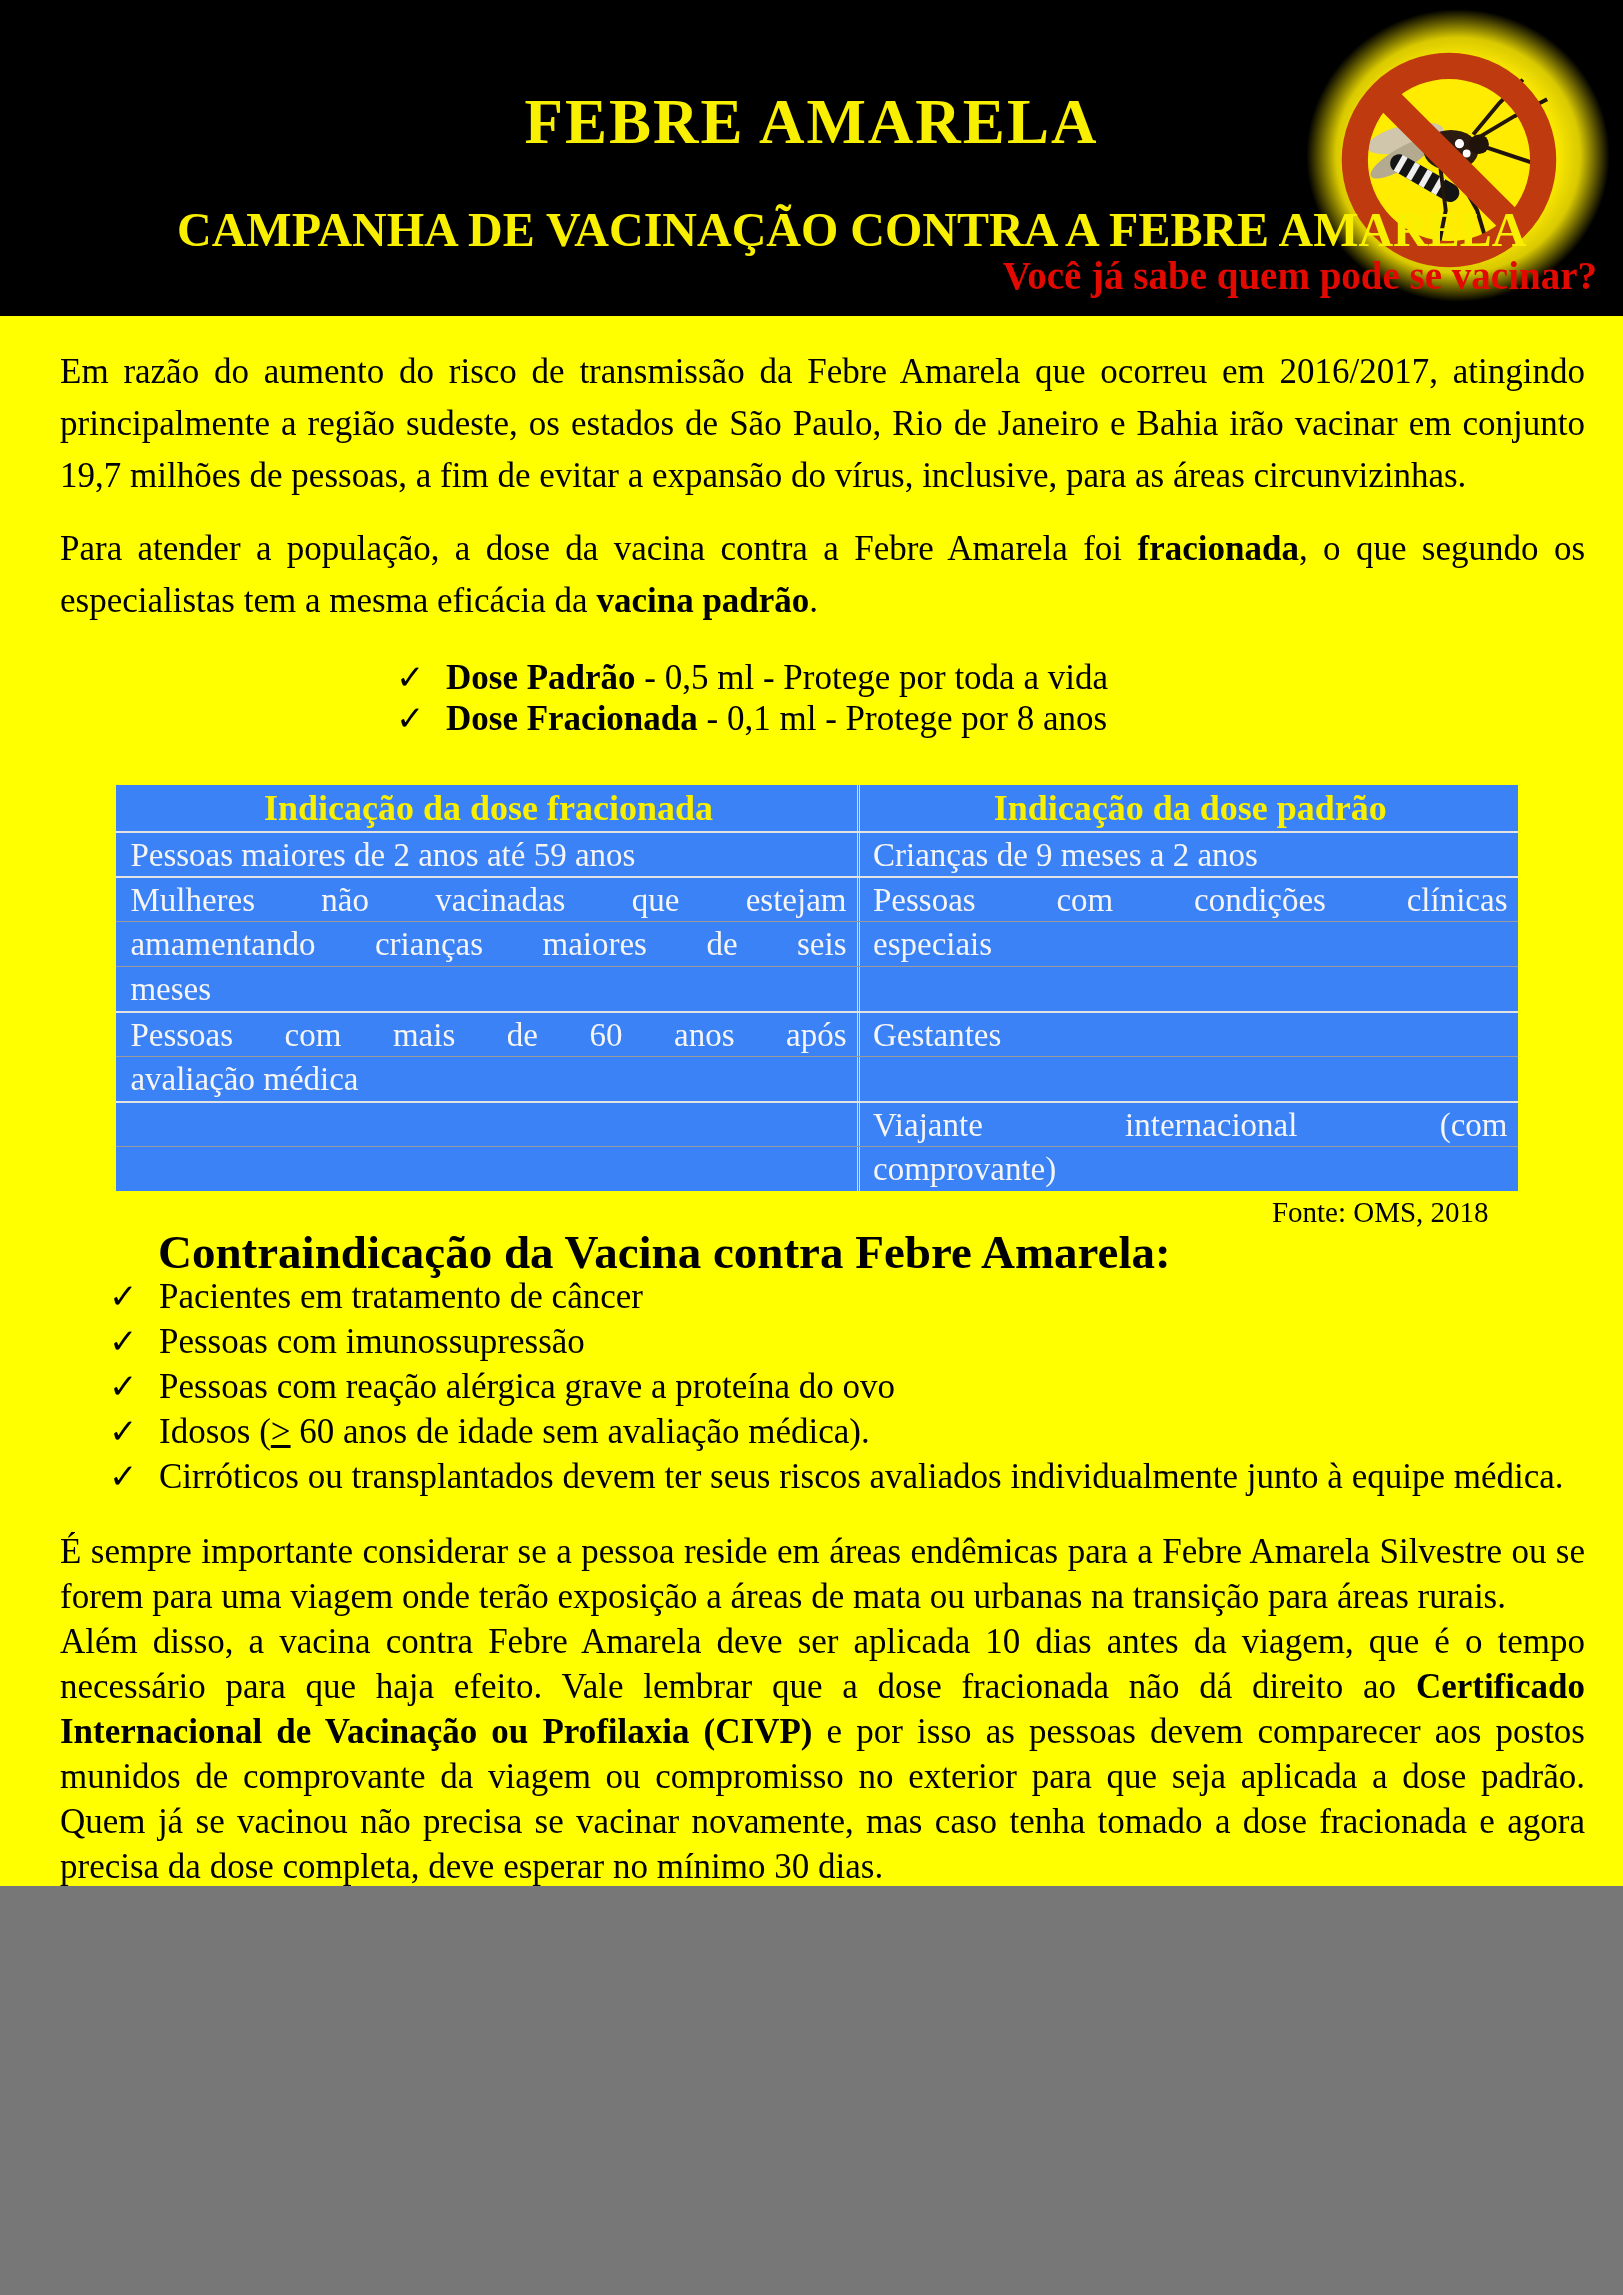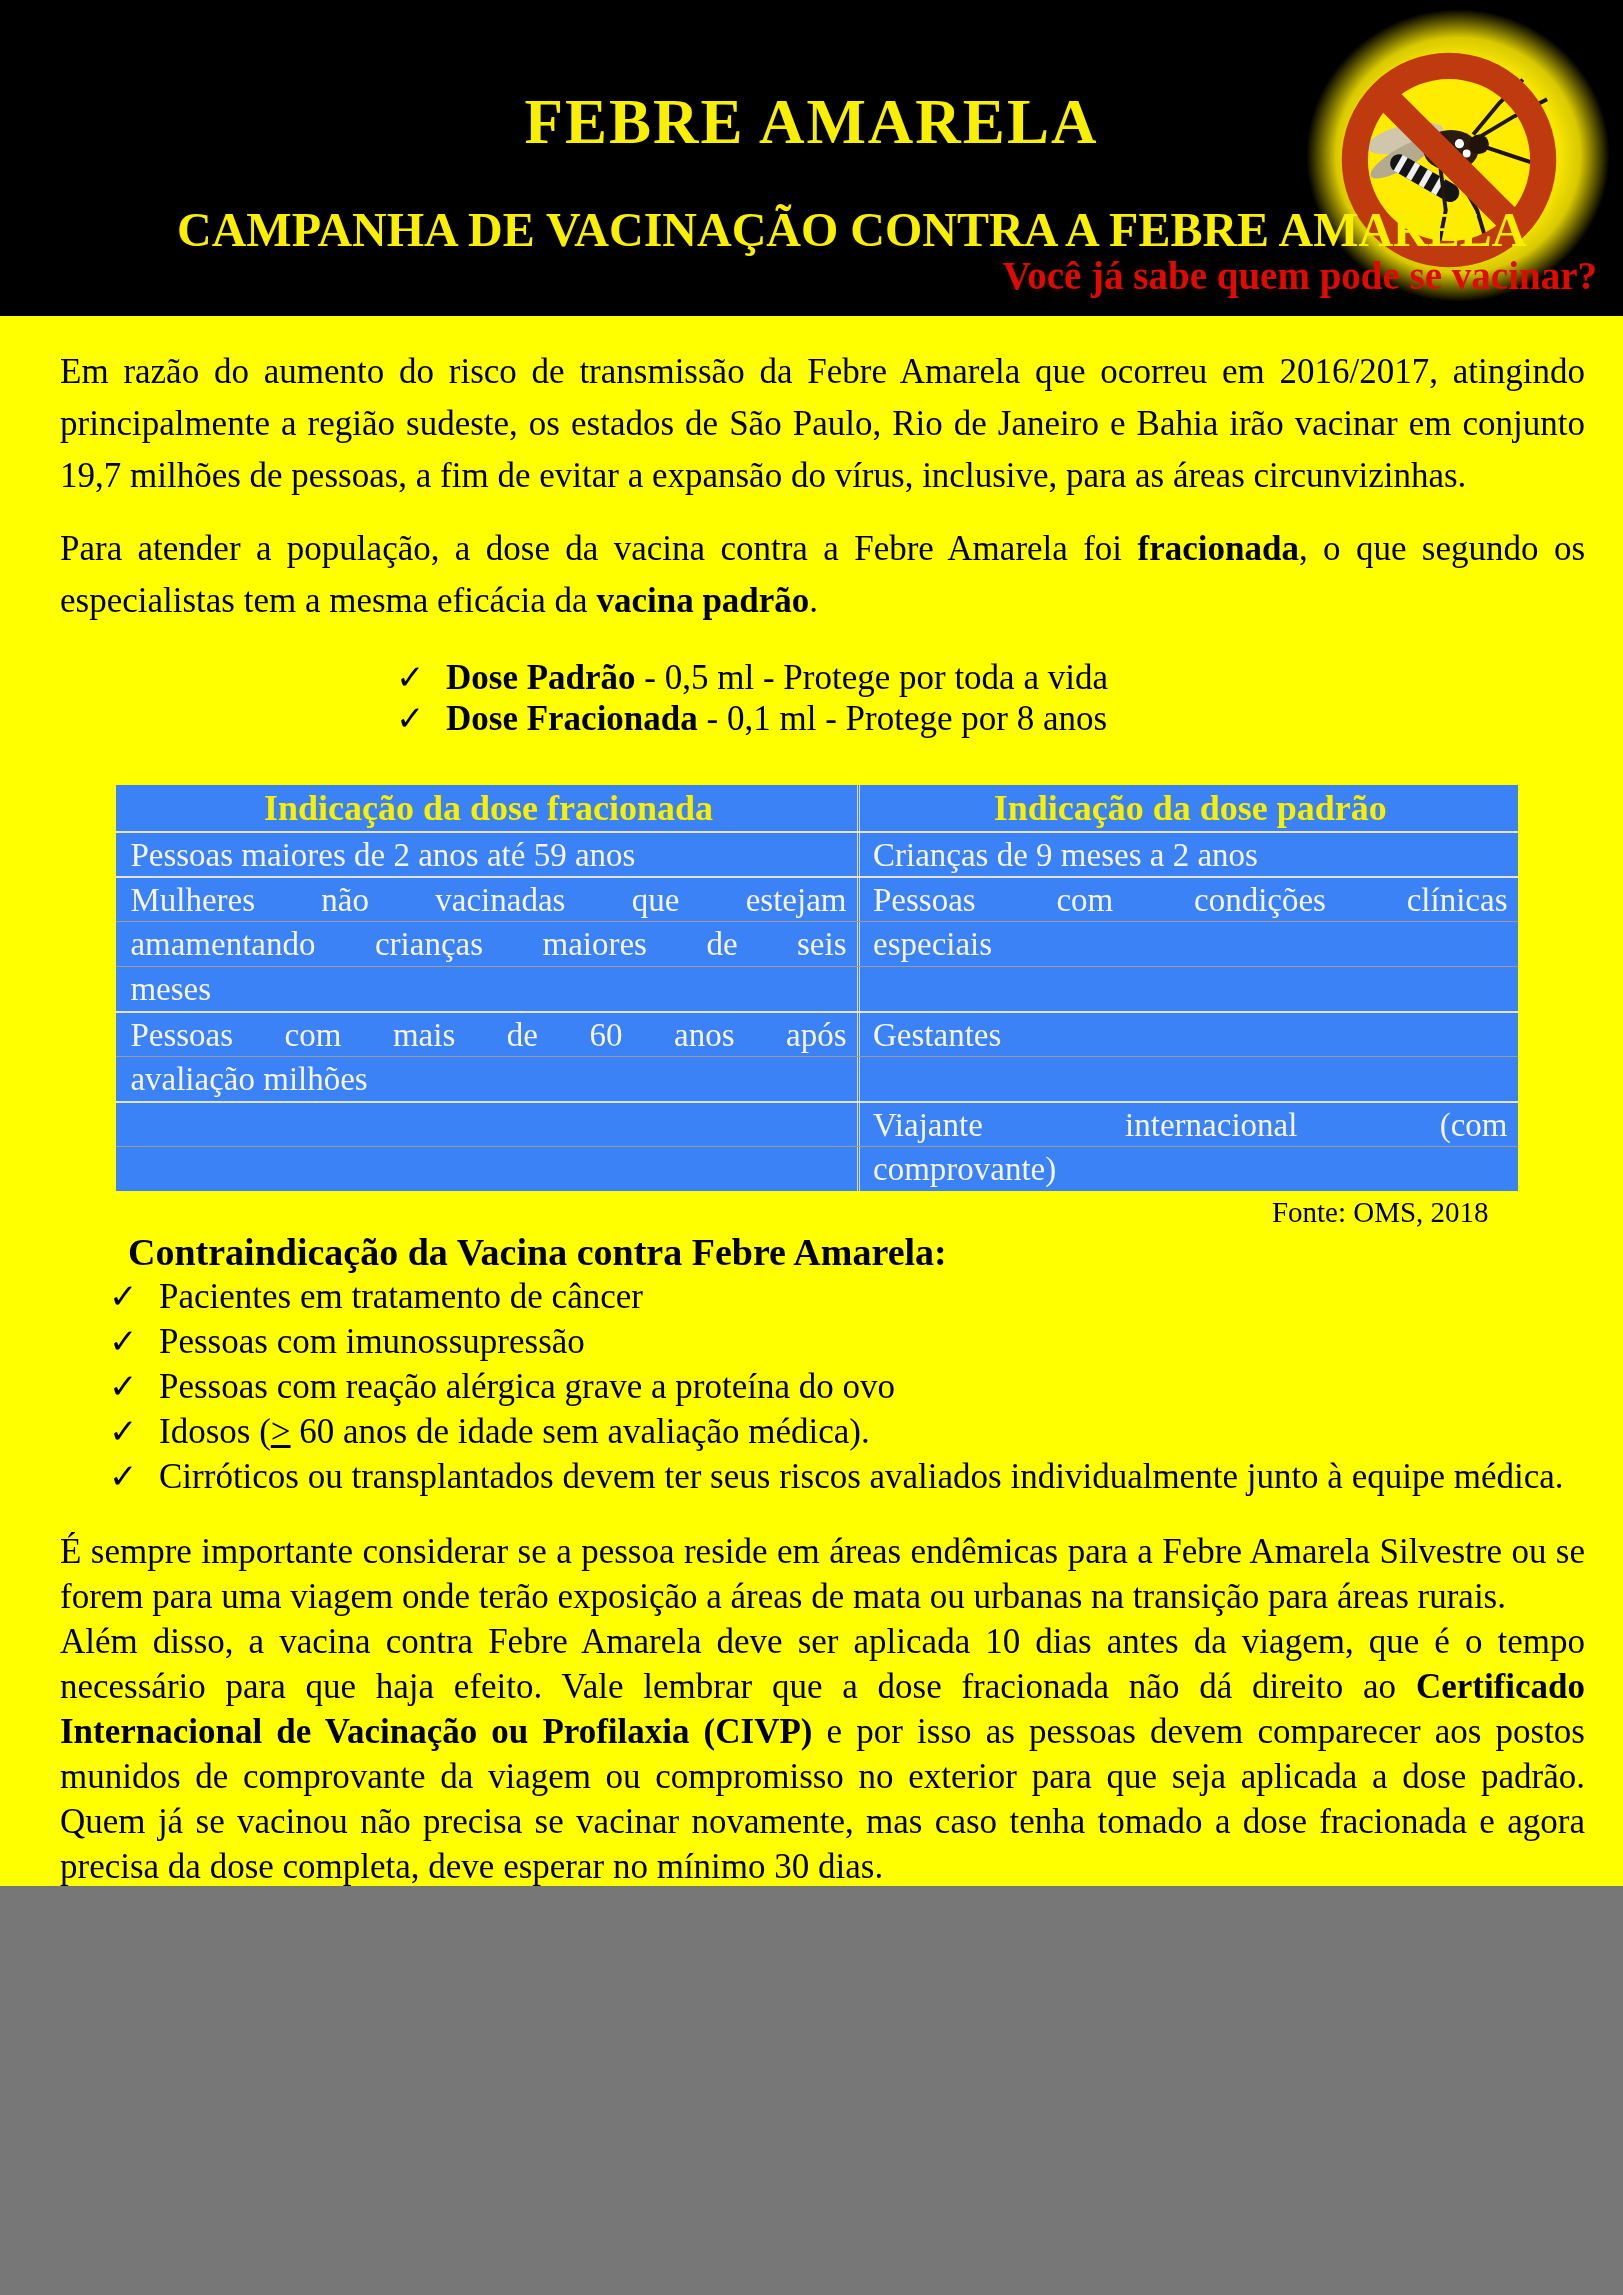--- a/index.html
+++ b/index.html
@@ -55,21 +55,21 @@
   }
   .sep-strong{ border-top:2px solid #e3e3e3; }
   .sep-faint{ border-top:0.7px solid #9a9a9a; }
   .j{ text-align:justify; text-align-last:justify; }
   
   .fonte{
     margin-left:56px; width:1402px; margin-top:3.9px;
     text-align:right; padding-right:29.4px; font-size:29px; line-height:34px;
   }
   
-  .contra-h{ margin-left:68px; margin-top:2px; font-size:38px; font-weight:bold; line-height:43px;font-family:Liberation Serif, serif; }
+  .contra-h{ margin-left:98px; margin-top:2px; font-size:47px; font-weight:bold; line-height:43px;font-family:Liberation Serif, serif; }
   .contra{ list-style:none; font-size:35px; line-height:44px; text-align:justify; }
   .contra li{ padding-left:99px; text-indent:-50px; }
   .geq{ text-decoration:underline; }
 </style>
 </head>
 <body>
 
 <div class="page">
 
   <header class="band">
@@ -142,21 +142,21 @@
       </div>
       <div class="tr line sep-faint">
         <div class="td">meses</div>
         <div class="td rightcol"></div>
       </div>
       <div class="tr line sep-strong">
         <div class="td j">Pessoas com mais de 60 anos após</div>
         <div class="td rightcol">Gestantes</div>
       </div>
       <div class="tr line sep-faint">
-        <div class="td">avaliação milhões</div>
+        <div class="td">avaliação médica</div>
         <div class="td rightcol"></div>
       </div>
       <div class="tr line sep-strong">
         <div class="td"></div>
         <div class="td rightcol j">Viajante internacional (com</div>
       </div>
       <div class="tr line sep-faint">
         <div class="td"></div>
         <div class="td rightcol">comprovante)</div>
       </div>

